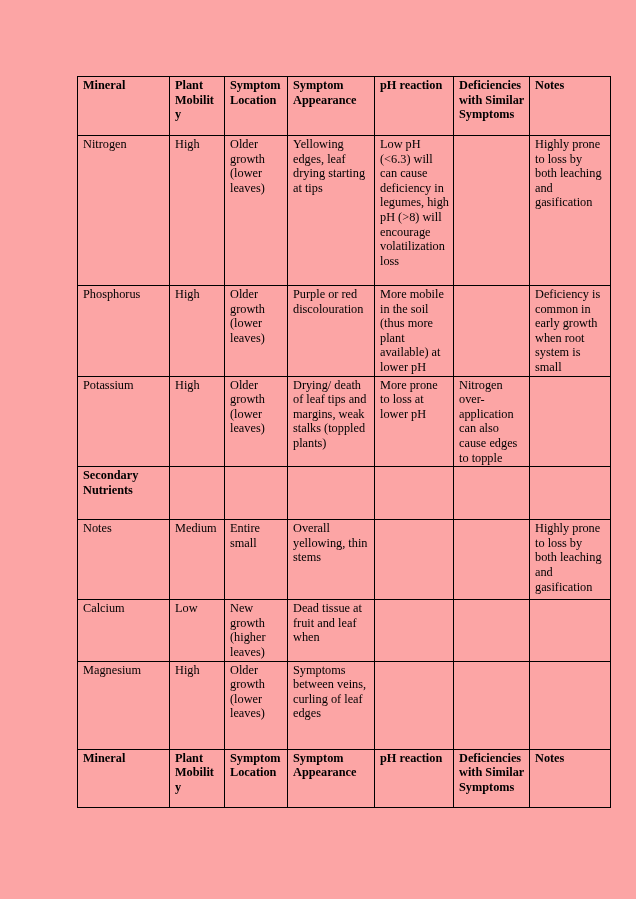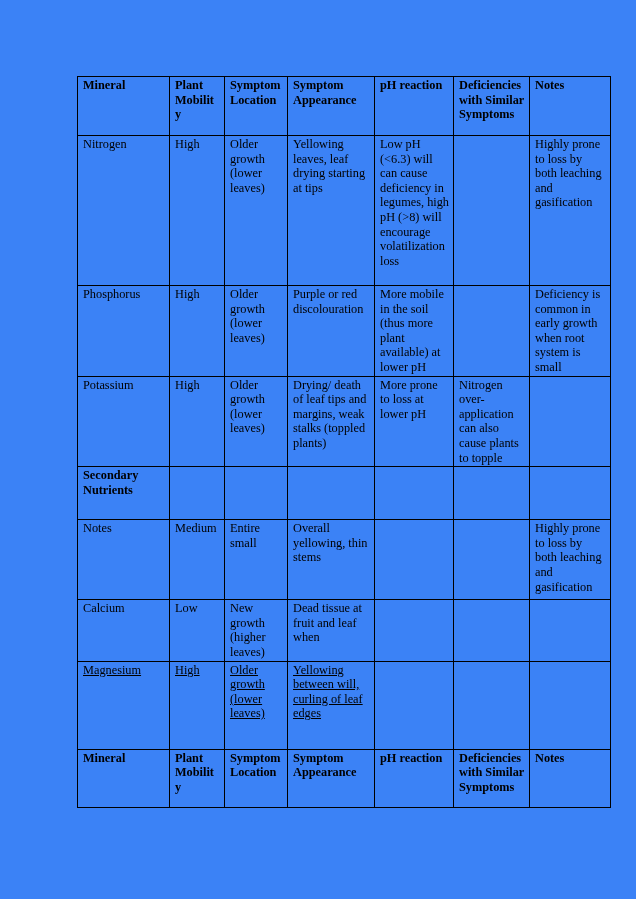--- a/index.html
+++ b/index.html
@@ -4,21 +4,21 @@
 <style>
   html, body {
     margin: 0;
     padding: 0;
     background: #ffffff;
   }
   .page {
     position: relative;
     width: 636px;
     height: 899px;
-    background: #3b82f6;
+    background: #fca5a5;
     font-family: "Liberation Serif", serif;
     color: #000000;
   }
   table.nutrient-table {
     position: absolute;
     left: 77px;
     top: 76px;
     width: 533px;
     border-collapse: collapse;
     table-layout: fixed;
@@ -57,41 +57,41 @@
           <td>Symptom Location</td>
           <td>Symptom Appearance</td>
           <td>pH reaction</td>
           <td>Deficiencies with Similar Symptoms</td>
           <td>Notes</td>
         </tr>
         <tr class="data" style="height: 150px;">
           <td>Nitrogen</td>
           <td>High</td>
           <td>Older growth (lower leaves)</td>
-          <td>Yellowing leaves, leaf drying starting at tips</td>
+          <td>Yellowing edges, leaf drying starting at tips</td>
           <td>Low pH (&lt;6.3) will can cause deficiency in legumes, high pH (&gt;8) will encourage volatilization loss</td>
           <td></td>
           <td>Highly prone to loss by both leaching and gasification</td>
         </tr>
         <tr class="data" style="height: 88px; margin-top: 28px;">
           <td>Phosphorus</td>
           <td>High</td>
           <td>Older growth (lower leaves)</td>
           <td>Purple or red discolouration</td>
           <td>More mobile in the soil (thus more plant available) at lower pH</td>
           <td></td>
           <td>Deficiency is common in early growth when root system is small</td>
         </tr>
         <tr class="data" style="height: 89px;">
           <td>Potassium</td>
           <td>High</td>
           <td>Older growth (lower leaves)</td>
           <td>Drying/ death of leaf tips and margins, weak stalks (toppled plants)</td>
           <td>More prone to loss at lower pH</td>
-          <td>Nitrogen over-application can also cause plants to topple</td>
+          <td>Nitrogen over-application can also cause edges to topple</td>
           <td></td>
         </tr>
         <tr class="section" style="height: 53px; margin-left: 16px;">
           <td>Secondary Nutrients</td>
           <td></td>
           <td></td>
           <td></td>
           <td></td>
           <td></td>
           <td></td>
@@ -107,25 +107,25 @@
         </tr>
         <tr class="data" style="height: 59px; margin-top: 8px;">
           <td>Calcium</td>
           <td>Low</td>
           <td>New growth (higher leaves)</td>
           <td>Dead tissue at fruit and leaf when</td>
           <td></td>
           <td></td>
           <td></td>
         </tr>
-        <tr class="data" style="height: 88px; text-decoration: underline;">
+        <tr class="data" style="height: 88px;">
           <td>Magnesium</td>
           <td>High</td>
           <td>Older growth (lower leaves)</td>
-          <td>Yellowing between will, curling of leaf edges</td>
+          <td>Symptoms between veins, curling of leaf edges</td>
           <td></td>
           <td></td>
           <td></td>
         </tr>
         <tr class="header" style="height: 58px;">
           <td>Mineral</td>
           <td>Plant Mobility</td>
           <td>Symptom Location</td>
           <td>Symptom Appearance</td>
           <td>pH reaction</td>

